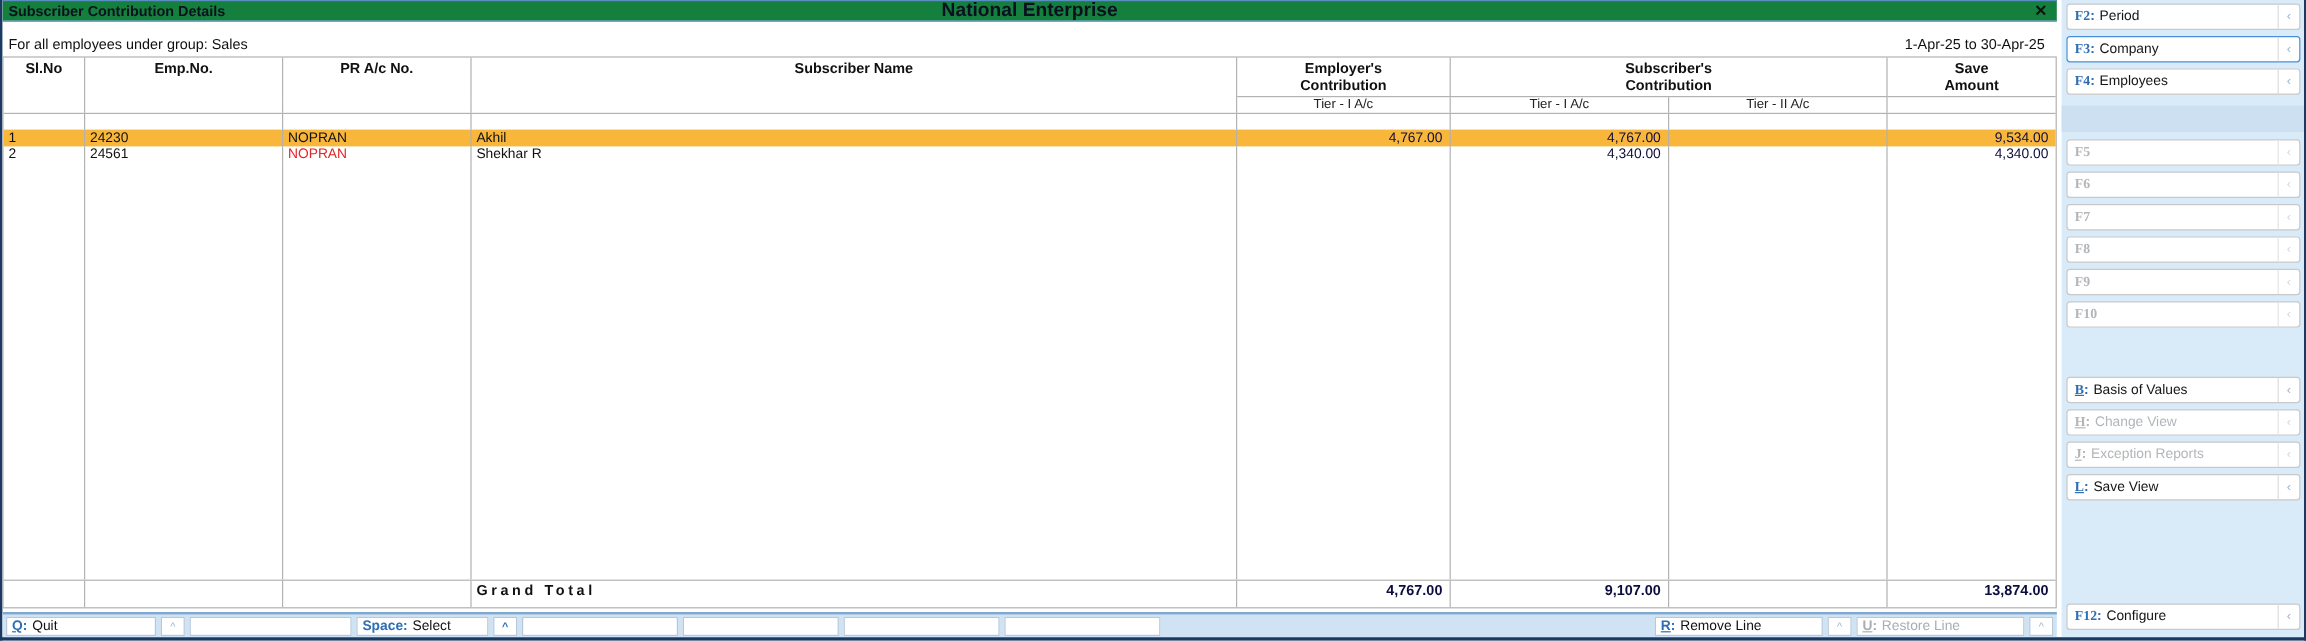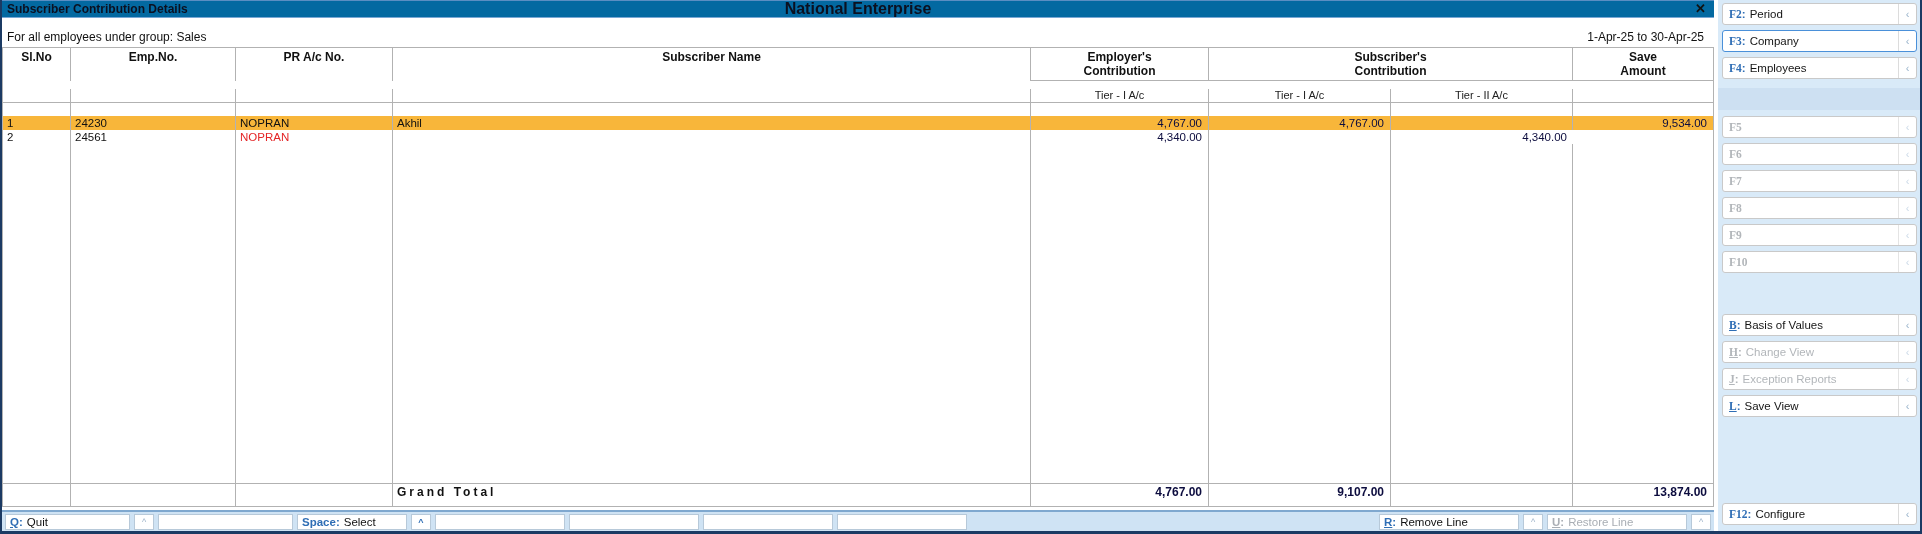--- a/index.html
+++ b/index.html
@@ -1,38 +1,38 @@
 <!DOCTYPE html>
 <html><head>
 <meta charset="utf-8">
 <style>
   html,body{margin:0;padding:0;background:#fff;}
   body{width:1922px;height:534px;font-family:"Liberation Sans",sans-serif;-webkit-font-smoothing:antialiased;}
   .page{width:1922px;height:534px;box-sizing:border-box;border-left:2px solid #1b3a63;border-right:2px solid #1b3a63;border-bottom:3px solid #1b3a63;display:flex;background:#fff;overflow:hidden;}
   .left{width:1712px;flex:none;display:flex;flex-direction:column;}
 
   
-  .titlebar{height:18px;flex:none;background:#0369a1;border-top:1px solid #5a8ec2;border-bottom:1px solid #79a7d4;display:flex;align-items:center;padding:0 5px;box-sizing:border-box;}
+  .titlebar{height:18px;flex:none;background:#15803d;border-top:1px solid #5a8ec2;border-bottom:1px solid #79a7d4;display:flex;align-items:center;padding:0 5px;box-sizing:border-box;}
   .titlebar .tl{flex:1;font-size:12px;font-weight:bold;color:#0b1020;}
   .titlebar .tc{font-size:16px;font-weight:bold;color:#0b1020;}
   .titlebar .tr{flex:1;display:flex;justify-content:flex-end;}
   .closex{font-size:13px;font-weight:bold;color:#111;line-height:14px;padding:0 3px;cursor:pointer;}
 
   
   .infoline{margin-top:10px;height:17px;flex:none;display:flex;justify-content:space-between;align-items:center;padding:0 10px 0 5px;font-size:12px;font-weight:normal;color:#111;}
 
   
   .tbl{margin:2px 0 0 0;flex:1;display:flex;flex-direction:column;border:1px solid #b2b2b2;box-sizing:border-box;min-height:0;}
   .grid{display:grid;grid-template-columns:68px 165px 157px 638px 178px 182px 182px auto;}
   .c{border-right:1px solid #b2b2b2;box-sizing:border-box;overflow:hidden;white-space:nowrap;}
   .c:last-child{border-right:none;}
   .hA{height:33px;flex:none;}
   .hA .c{font-size:12px;font-weight:bold;text-align:center;padding-top:2px;color:#111;}
   .hA .grp{border-bottom:1px solid #b2b2b2;line-height:14px;}
-  .hB{height:13px;flex:none;border-bottom:1px solid #b2b2b2;margin-top:8px;}
+  .hB{height:13px;flex:none;border-bottom:1px solid #b2b2b2;}
   .hB .c{font-size:11px;text-align:center;color:#222;line-height:13px;}
   .rblank{height:13px;flex:none;}
   .row{height:14px;flex:none;font-size:11.5px;color:#111;}
   .row .c{line-height:14px;padding:0 4px;}
   .row .num{text-align:right;padding-right:6px;color:#0c0c3e;}
   .row.selected{background:#f8b63a;}
   .red{color:#e42527;}
   .filler{flex:1;min-height:0;}
   .filler .c{height:100%;}
   .gtotal{height:17px;flex:none;border-top:1px solid #b2b2b2;font-weight:bold;font-size:12px;}
@@ -139,20 +139,21 @@
         <div class="c num">4,767.00</div>
         <div class="c num">4,767.00</div>
         <div class="c num"></div>
         <div class="c num">9,534.00</div>
       </div>
 
       <div class="grid row">
         <div class="c">2</div>
         <div class="c">24561</div>
         <div class="c red">NOPRAN</div>
+        <div class="c">Shekhar R</div>
         <div class="c num"></div>
         <div class="c num">4,340.00</div>
         <div class="c num"></div>
         <div class="c num">4,340.00</div>
       </div>
 
       <div class="grid filler">
         <div class="c"></div>
           <div class="c"></div>
           <div class="c"></div>

